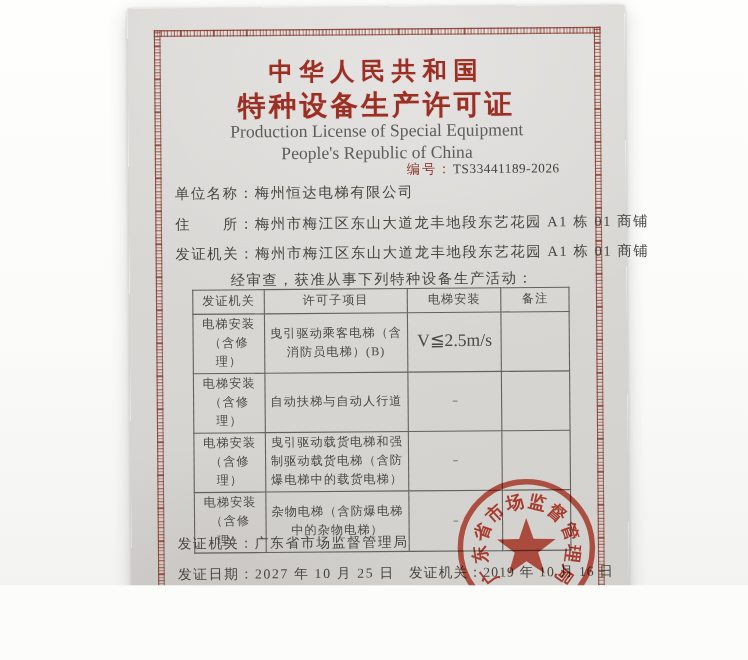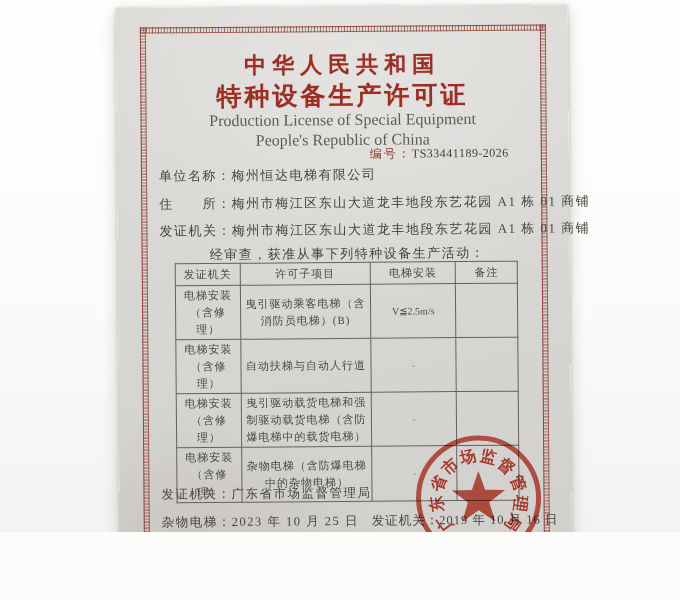--- a/index.html
+++ b/index.html
@@ -72,21 +72,21 @@
     border-collapse: collapse; table-layout: fixed;
     font-size: 11px; color: #4a4944; letter-spacing: 1px;
   }
   table.lic th, table.lic td {
     border: 1px solid #63625d; font-weight: normal;
     text-align: center; vertical-align: middle; padding: 1px 4px;
     line-height: 1.55;
   }
   table.lic th { height: 22px; }
   td.proj { white-space: pre-line; }
-  td.param { font-size: 10px; letter-spacing: 0; margin-top: 42px; }
+  td.param { font-size: 16px; letter-spacing: 0; margin-top: 42px; }
   td.param.dash { color: #8b8a84; }
   tr.r1 td { height: 36px; } tr.r2 td { height: 35px; }
   tr.r3 td { height: 52px; } tr.r4 td { height: 43px; }
 
   .foot { left: 42px; font-size: 12.5px; letter-spacing: 1.5px; color: #46453f; white-space: nowrap; }
   .issuer { top: 479px; } .valid { top: 507px; }
   .issue-date { left: 252px; top: 507px; font-size: 12.5px; letter-spacing: 1px; color: #46453f; white-space: nowrap; }
 
   .seal-wrap { left: 291px; top: 425px; width: 136px; height: 136px; mix-blend-mode: multiply; opacity: 0.93; }
   .seal-wrap svg { width: 100%; height: 100%; }
@@ -176,21 +176,21 @@
         <td class="param dash">-</td>
         <td></td>
       </tr>
     </tbody>
       </table>
 
     <div class="abs foot issuer">
       <span>发证机关：</span><span>广东省市场监督管理局</span>
     </div>
     <div class="abs foot valid">
-      <span>杂物电梯：</span><span>2023 年 10 月 25 日</span>
+      <span>发证日期：</span><span>2027 年 10 月 25 日</span>
     </div>
     <div class="abs issue-date">
       <span>发证机关：</span><span>2019 年 10 月 16 日</span>
     </div>
 
     <div class="abs seal-wrap">
       <svg viewBox="0 0 136 136">
         <circle cx="68" cy="68" r="60" fill="none" stroke="#c43a28" stroke-width="5" opacity="0.88"></circle>
         <polygon points="68,41 74.58,59.94 94.63,60.35 78.65,72.46 84.46,91.65 68,80.2 51.54,91.65 57.35,72.46 41.37,60.35 61.42,59.94" fill="#c43a28" opacity="0.9"></polygon>
         <g id="seal-chars">

